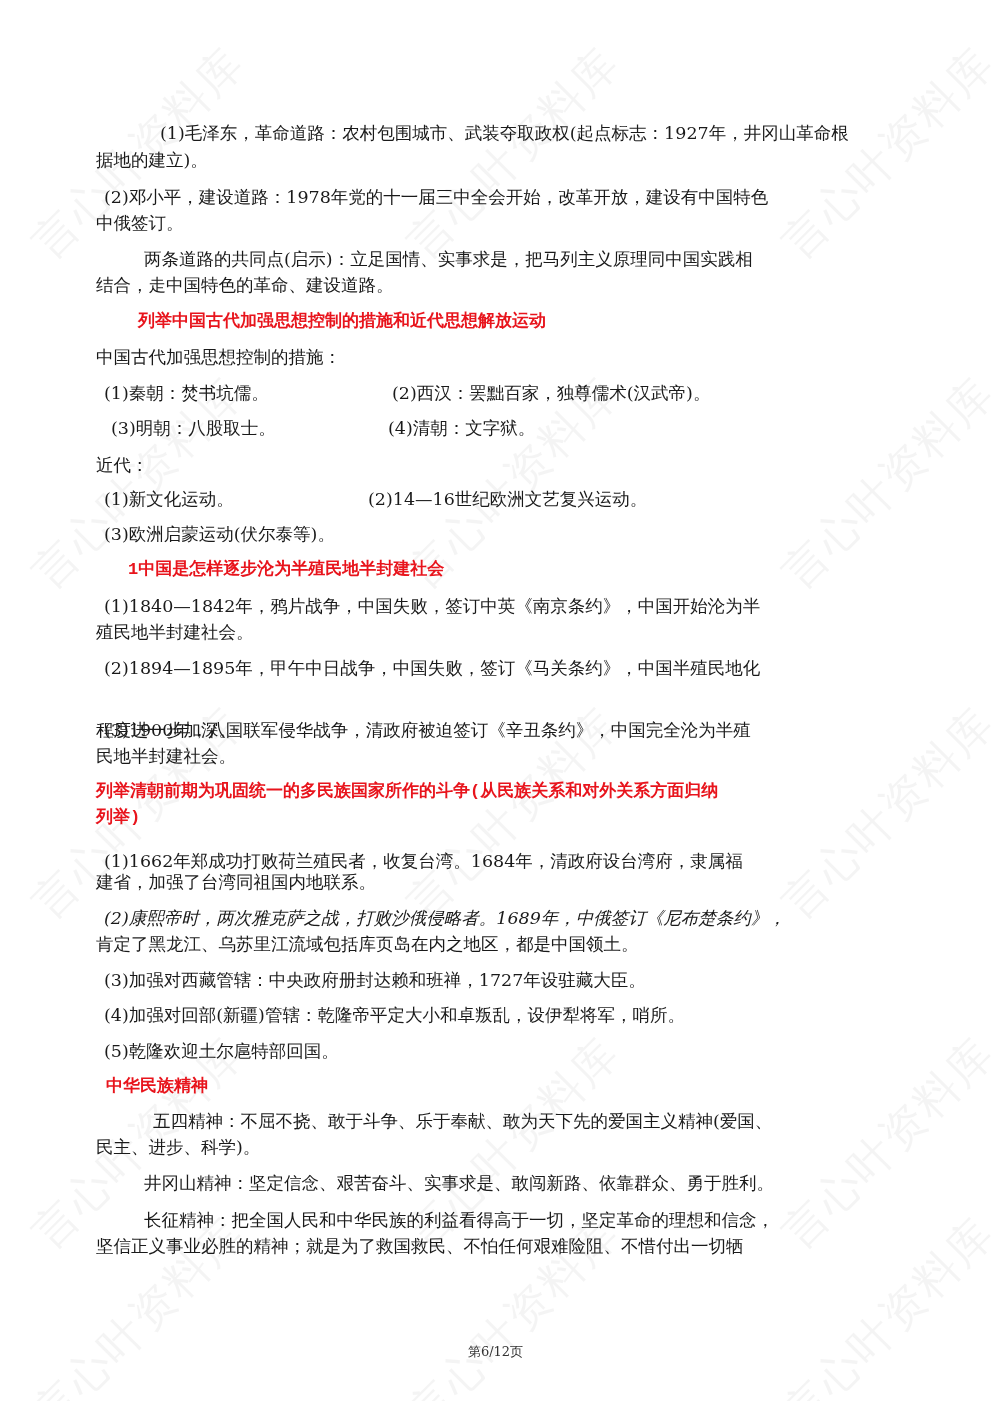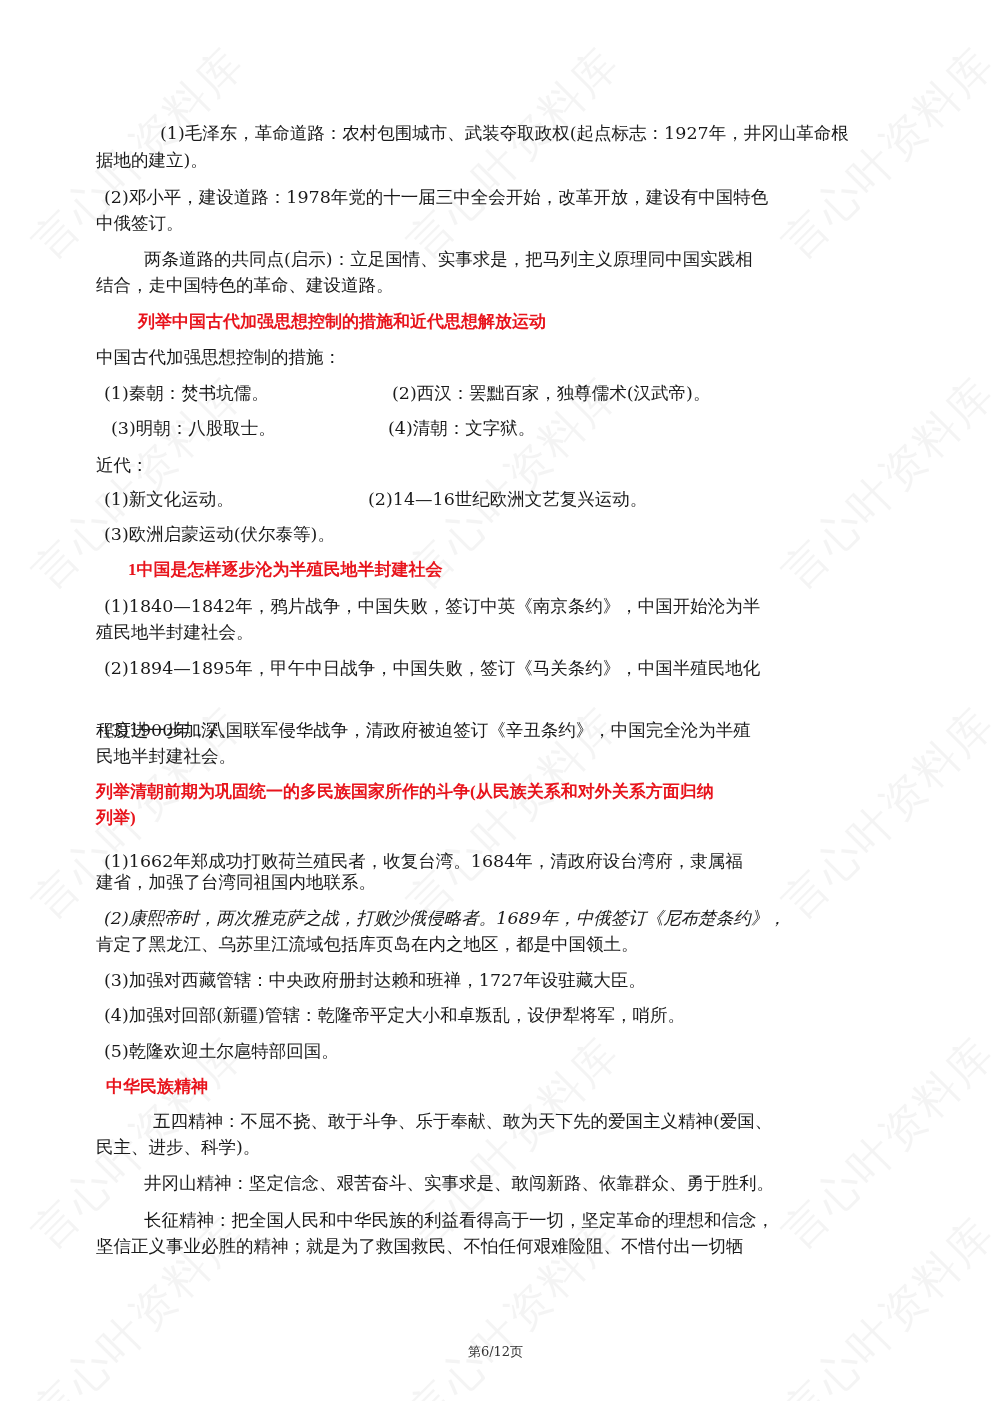--- a/index.html
+++ b/index.html
@@ -36,21 +36,21 @@
     }
     .line {
       position: absolute;
       left: 0;
       font-size: 17.5px;
       line-height: 26px;
       white-space: nowrap;
     }
     .red {
       color: #e8141c;
-      font-family: Liberation Serif, serif;
+      font-family: Liberation Mono, monospace;
       font-weight: bold;
       font-size: 17px;
     }
     .footer {
       position: absolute;
       left: 0; right: 0;
       top: 1343px;
       text-align: center;
       font-size: 13px;
       color: #333;

